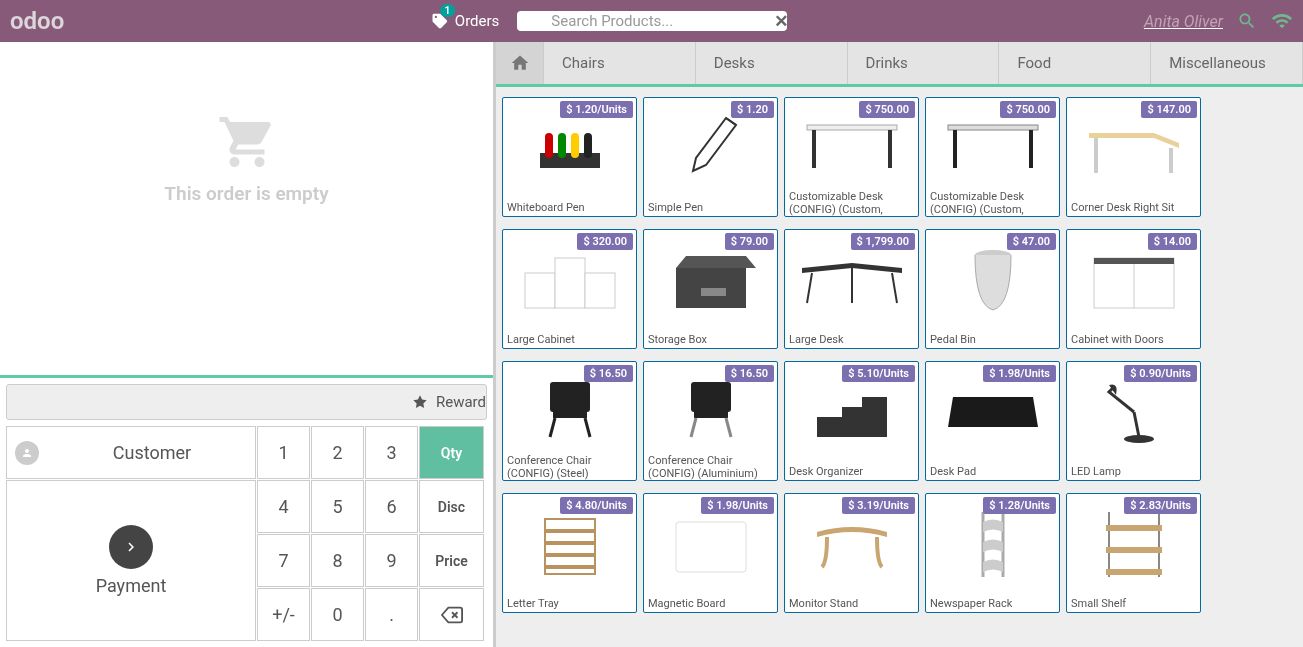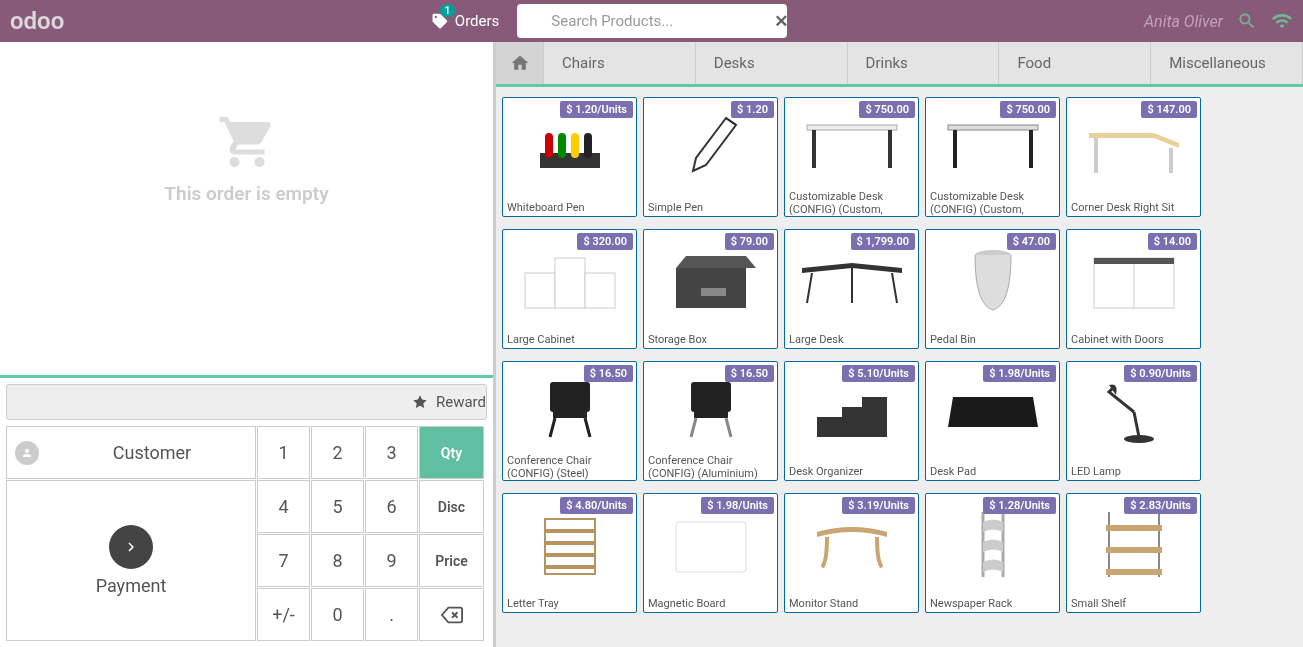--- a/index.html
+++ b/index.html
@@ -2,26 +2,26 @@
 <html><head>
 <meta charset="utf-8">
 <style>
 *{box-sizing:border-box;margin:0;padding:0;font-family:-apple-system,BlinkMacSystemFont,"Segoe UI",Roboto,Helvetica,Arial,sans-serif;}
 body{background:#fff;overflow:hidden;}
 .header{height:42px;background:#885a7a;display:flex;align-items:center;color:#fff;padding:0 10px;}
 .logo{font-size:24px;font-weight:600;letter-spacing:0px;color:#e5e5e5;opacity:0.9;}
 .header-mid{display:flex;align-items:center;margin-left:auto;gap:8px;}
 .orders-btn{display:flex;align-items:center;gap:6px;color:#fff;font-size:15px;cursor:pointer;position:relative;padding:6px 10px;}
 .badge{position:absolute;top:-2px;right:54px;background:#00a09d;color:#fff;font-size:10px;font-weight:700;border-radius:8px;padding:1px 5px;min-width:14px;text-align:center;}
-.search-wrap{background:#fff;border-radius:4px;display:flex;align-items:center;width:270px;height:34px;padding:0 10px;gap:24px;}
+.search-wrap{background:#fff;border-radius:4px;display:flex;align-items:center;width:270px;height:20px;padding:0 10px;gap:24px;}
 .search-wrap input{border:0;outline:0;flex:1;font-size:15px;color:#666;}
 .search-wrap input::placeholder{color:#999;}
 .search-wrap .x{cursor:pointer;color:#666;font-size:17px;font-weight:700;}
 .search-wrap .mag{color:#666;}
-.header-right{margin-left:auto;display:flex;align-items:center;gap:14px;}
+.header-right{margin-left:auto;display:flex;align-items:center;gap:14px;text-decoration:underline;}
 .username{color:#c3a1b6;font-size:16px;font-style:italic;}
 .hicon{color:#6fb98f;cursor:pointer;}
 .main{display:flex;height:calc(647px - 42px);}
 .left{width:496px;display:flex;flex-direction:column;border-right:3px solid #ccc;}
 .order-area{flex:1;display:flex;flex-direction:column;align-items:center;justify-content:flex-start;padding-top:70px;}
 .cart-icon{color:#ddd;margin-bottom:10px;}
 .empty-msg{color:#ccc;font-size:19px;font-weight:600;}
 .divider{height:3px;background:#60c9a8;width:100%;}
 .bottom{padding:6px;}
 .reward-btn{background:#eee;border:1px solid #ccc;border-radius:3px;height:36px;display:flex;align-items:center;justify-content:flex-end;gap:8px;color:#555;font-size:15px;cursor:pointer;margin-bottom:6px;}

